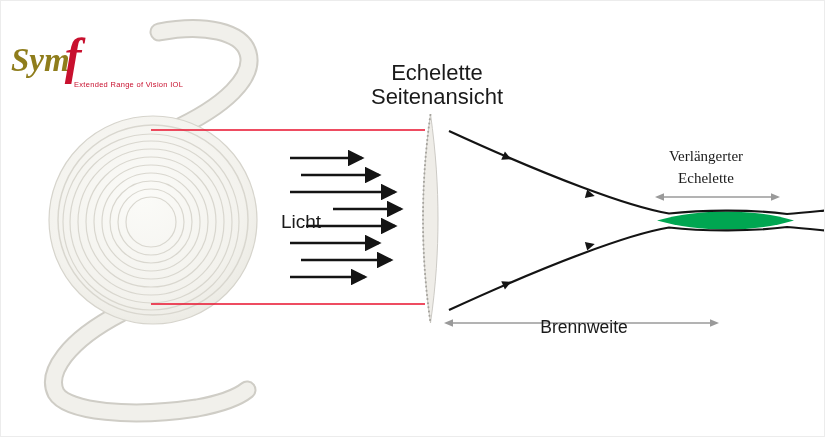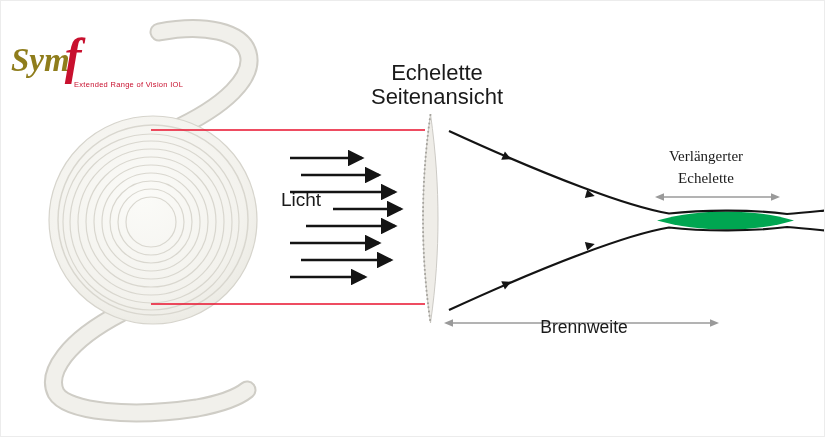--- a/index.html
+++ b/index.html
@@ -4,21 +4,21 @@
 <style>
   html,body{margin:0;padding:0;background:#fff;}
   .stage{
     position:relative;width:825px;height:437px;background:#fff;overflow:hidden;
     font-family:"Liberation Sans",sans-serif;color:var(--ink,#1a1a1a);
     border:1px solid #ececec;box-sizing:border-box;
   }
   .stage svg{position:absolute;left:0;top:0;}
   .lbl{position:absolute;text-align:center;color:var(--ink,#1a1a1a);}
   .lbl-echelette{left:356px;top:60px;width:160px;font-size:22px;line-height:24px;}
-  .lbl-licht{left:280px;top:188px;width:60px;font-size:19px;text-align:left;}
+  .lbl-licht{left:280px;top:210px;width:60px;font-size:19px;text-align:left;}
   .lbl-extfocus{left:624px;top:144px;width:162px;font-size:15px;line-height:22px;font-family:Liberation Serif, serif;}
   .lbl-brennweite{left:507px;top:298px;width:152px;font-size:17.5px;margin-top:18px;}
   
   .logo{position:absolute;left:10px;top:26px;width:200px;}
   .logo .brand{
     font-family:"Liberation Serif",serif;font-weight:700;font-size:14px;
     letter-spacing:5px;color:var(--brand-red,#c8102e);
   }
   .logo .brand .reg{font-size:8px;vertical-align:super;letter-spacing:0;}
   .logo .product{

